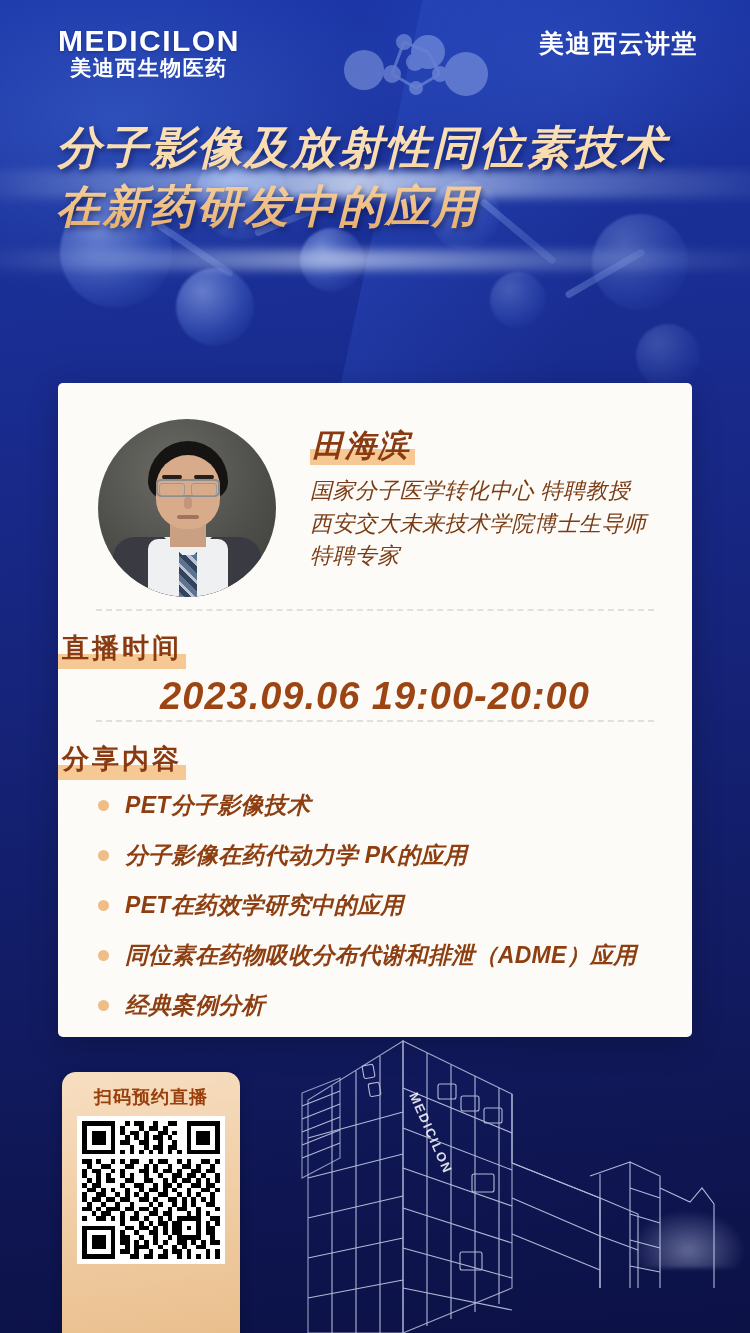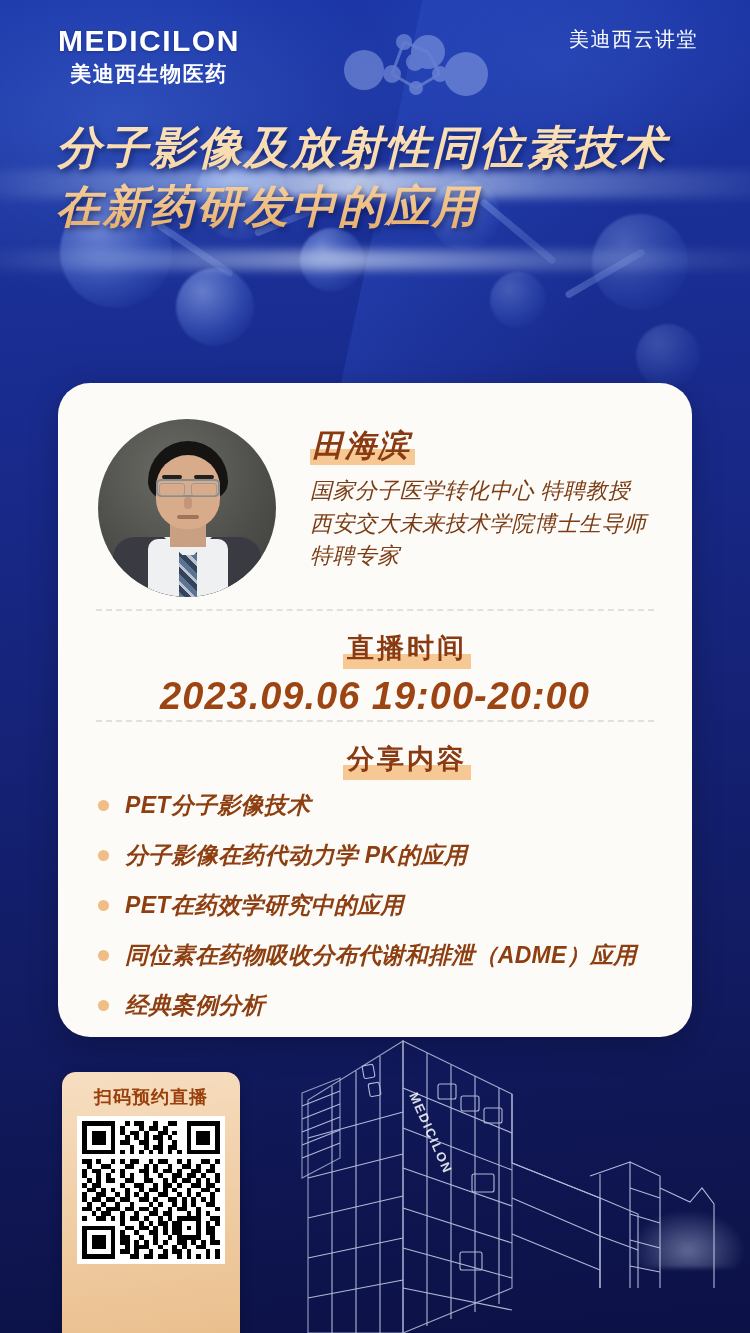--- a/index.html
+++ b/index.html
@@ -64,45 +64,45 @@
 
   
   .header { position:absolute; left:0; top:0; width:750px; height:108px; }
   .logo { position:absolute; left:58px; top:26px; text-align:center; }
   .logo-en {
     color:#ffffff; font-weight:bold; font-size:30px; letter-spacing:1.5px;
     line-height:1; text-shadow:0 1px 3px rgba(0,0,0,.25);
   }
   .logo-cn {
     color:#ffffff; font-size:21px; font-weight:bold; letter-spacing:1.5px;
-    margin-top:7px; line-height:1;
+    margin-top:1px; line-height:1;
   }
   .header-right {
     position:absolute; right:52px; top:26px;
-    color:#ffffff; font-weight:normal; font-size:20px; line-height:1.38;
+    color:#ffffff; font-weight:bold; font-size:25px; line-height:1.38;
     text-align:right; letter-spacing:1.5px;margin-left:12px;
   }
   .header-mol { position:absolute; left:320px; top:12px; width:190px; height:100px; opacity:.55; }
 
   
   .title {
     position:absolute; left:56px; top:118px; width:650px;
     font-size:45px; font-weight:bold; font-style:italic;
     line-height:1.32; letter-spacing:2px;
     background:linear-gradient(180deg, #fbe3bd 0%, #f8d9aa 40%, #eebd82 78%, #e2a863 100%);
     -webkit-background-clip:text; background-clip:text;
     -webkit-text-fill-color:transparent; color:transparent;
     filter:drop-shadow(2px 3px 3px rgba(5,12,60,.55));
   }
 
   
   .card {
     position:absolute; left:58px; top:383px; width:634px; height:654px;
     background:#fdfbf7;
-    border-radius:32px;
+    border-radius:5px;
     box-shadow:0 8px 30px rgba(0,0,0,.22);
     overflow:hidden;
   }
 
   
   .speaker { position:absolute; left:40px; top:36px; width:560px; height:185px; }
   .avatar {
     position:absolute; left:0; top:0; width:178px; height:178px; border-radius:50%;
     overflow:hidden;
     background:radial-gradient(circle at 42% 30%, #6b6b66 0%, #4e4e4a 55%, #3c3c39 100%);
@@ -151,21 +151,21 @@
   }
 
   .divider {
     position:absolute; left:38px; width:558px; height:0;
     border-top:2px dashed #e3e0da;
   }
   .divider.d1 { top:226px; }
   .divider.d2 { top:337px; }
 
   .sec-head {
-    position:absolute; left:0; width:634px; text-align:center;margin-left:32px;
+    position:absolute; left:0; width:634px; text-align:left;
   }
   .sec-head span {
     display:inline-block;
     font-size:27px; font-weight:bold; color:#8a3a10; letter-spacing:3px;
     background:linear-gradient(180deg, rgba(255,255,255,0) 62%, #f6c893 62%, #f6c893 100%);
     padding:0 4px 3px 4px;
   }
   .sec-head.h1 { top:247px; }
   .sec-head.h2 { top:358px; }
 

